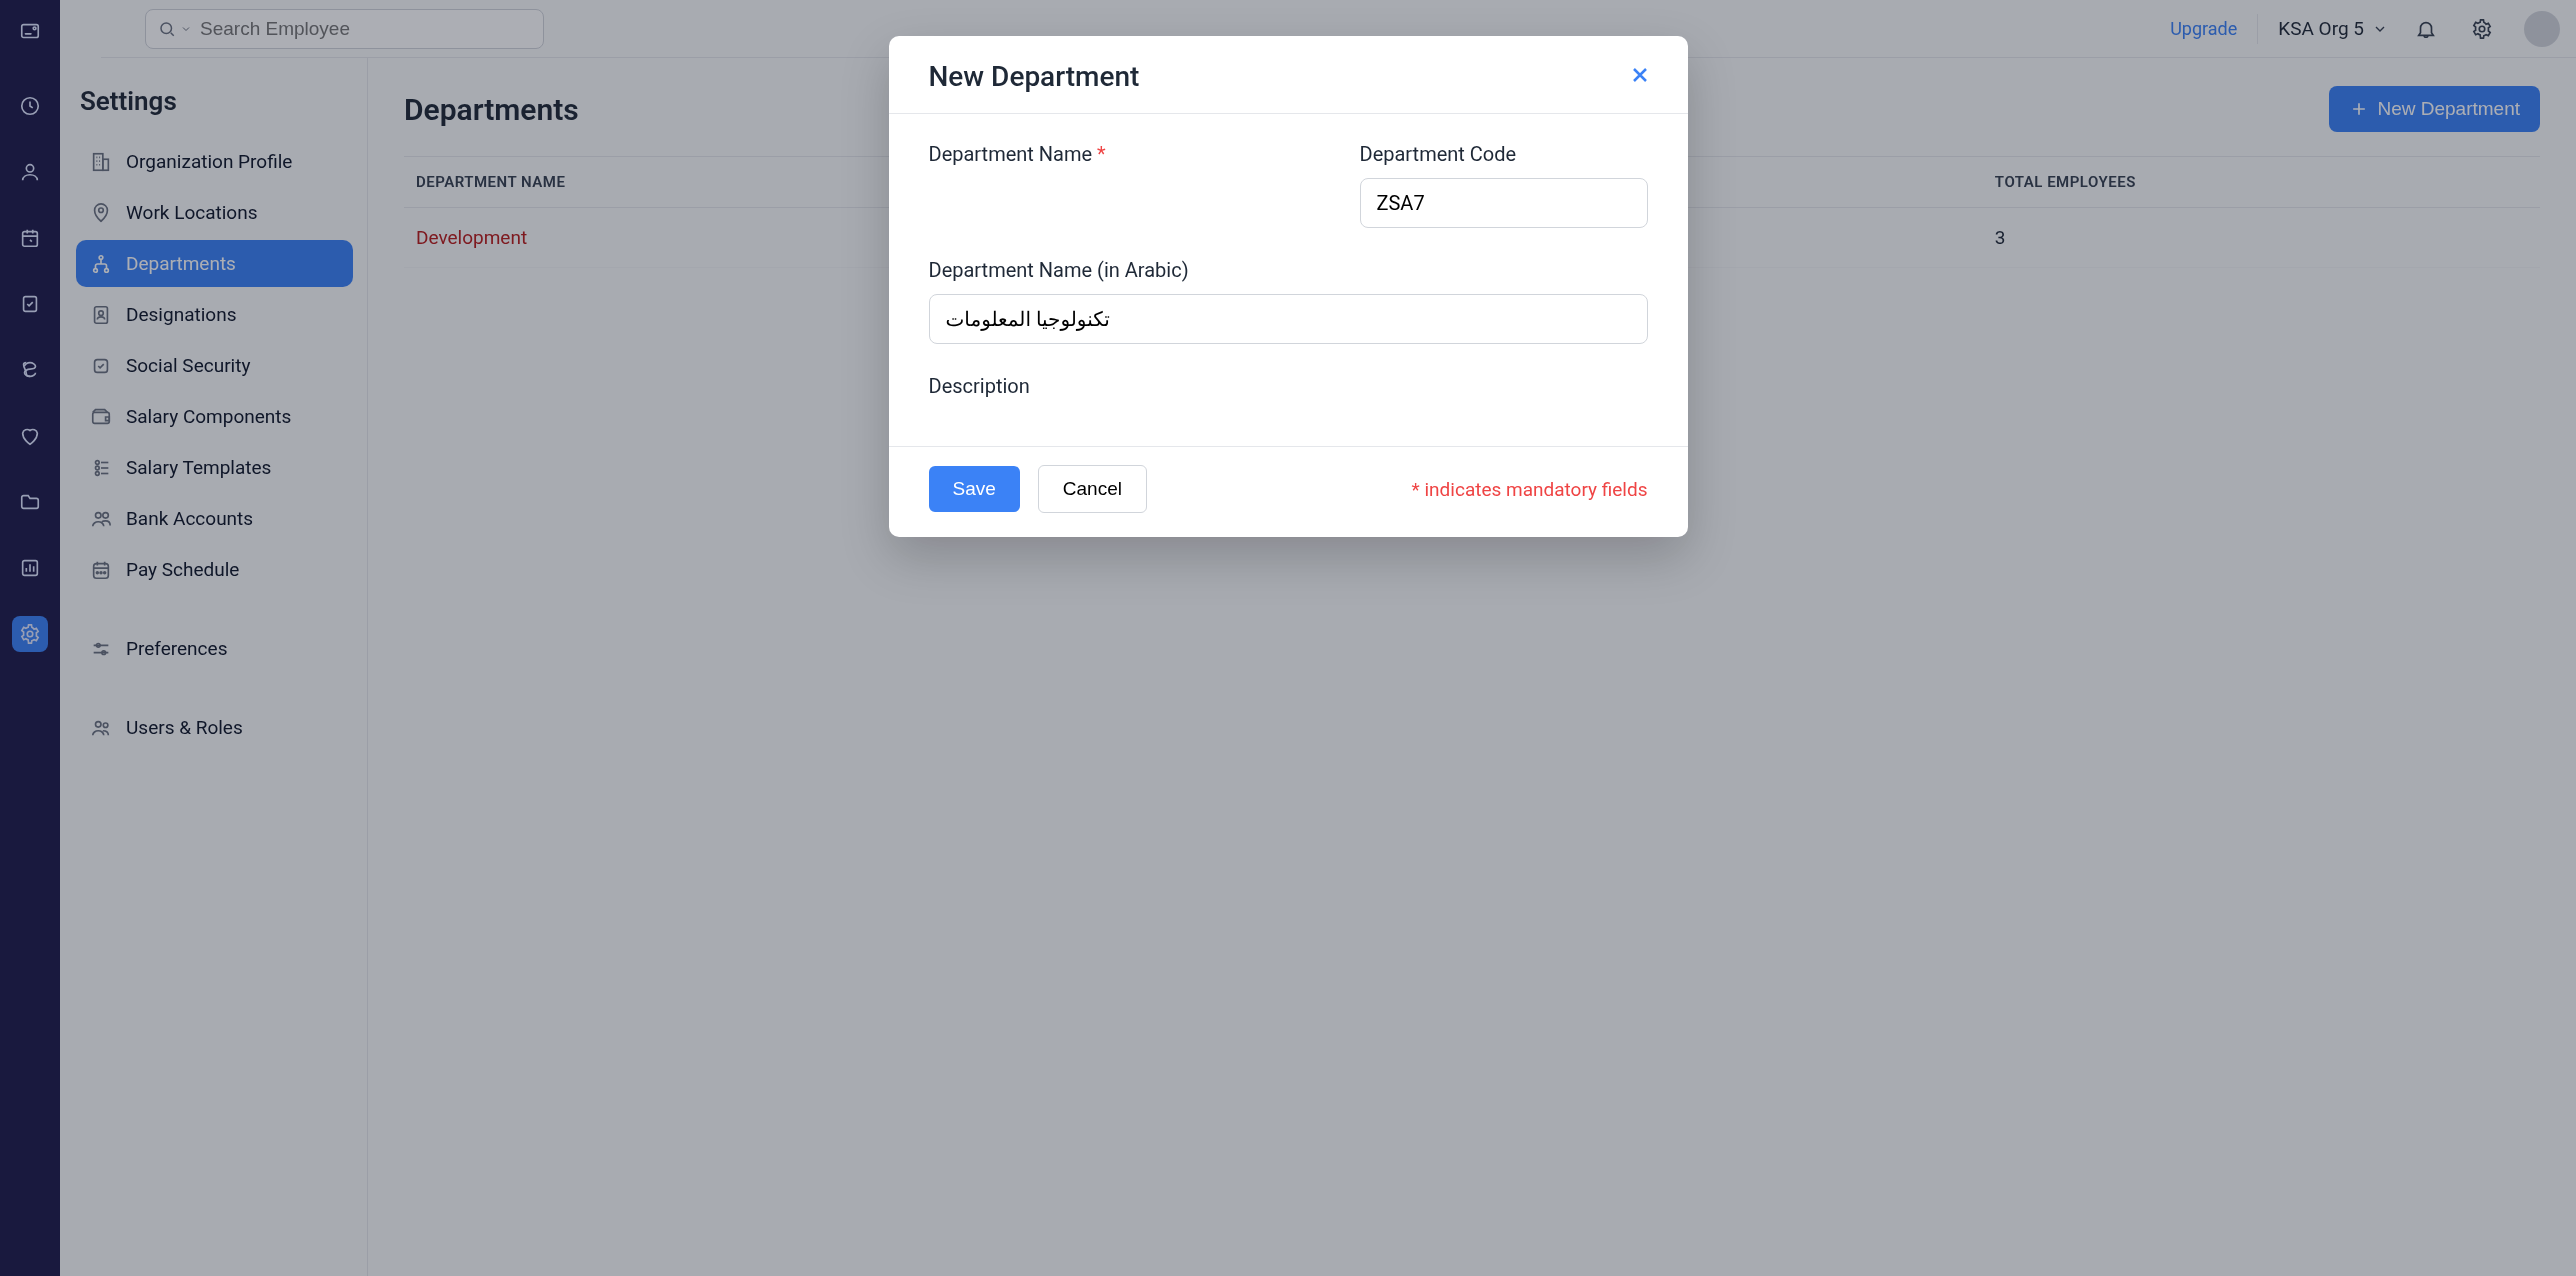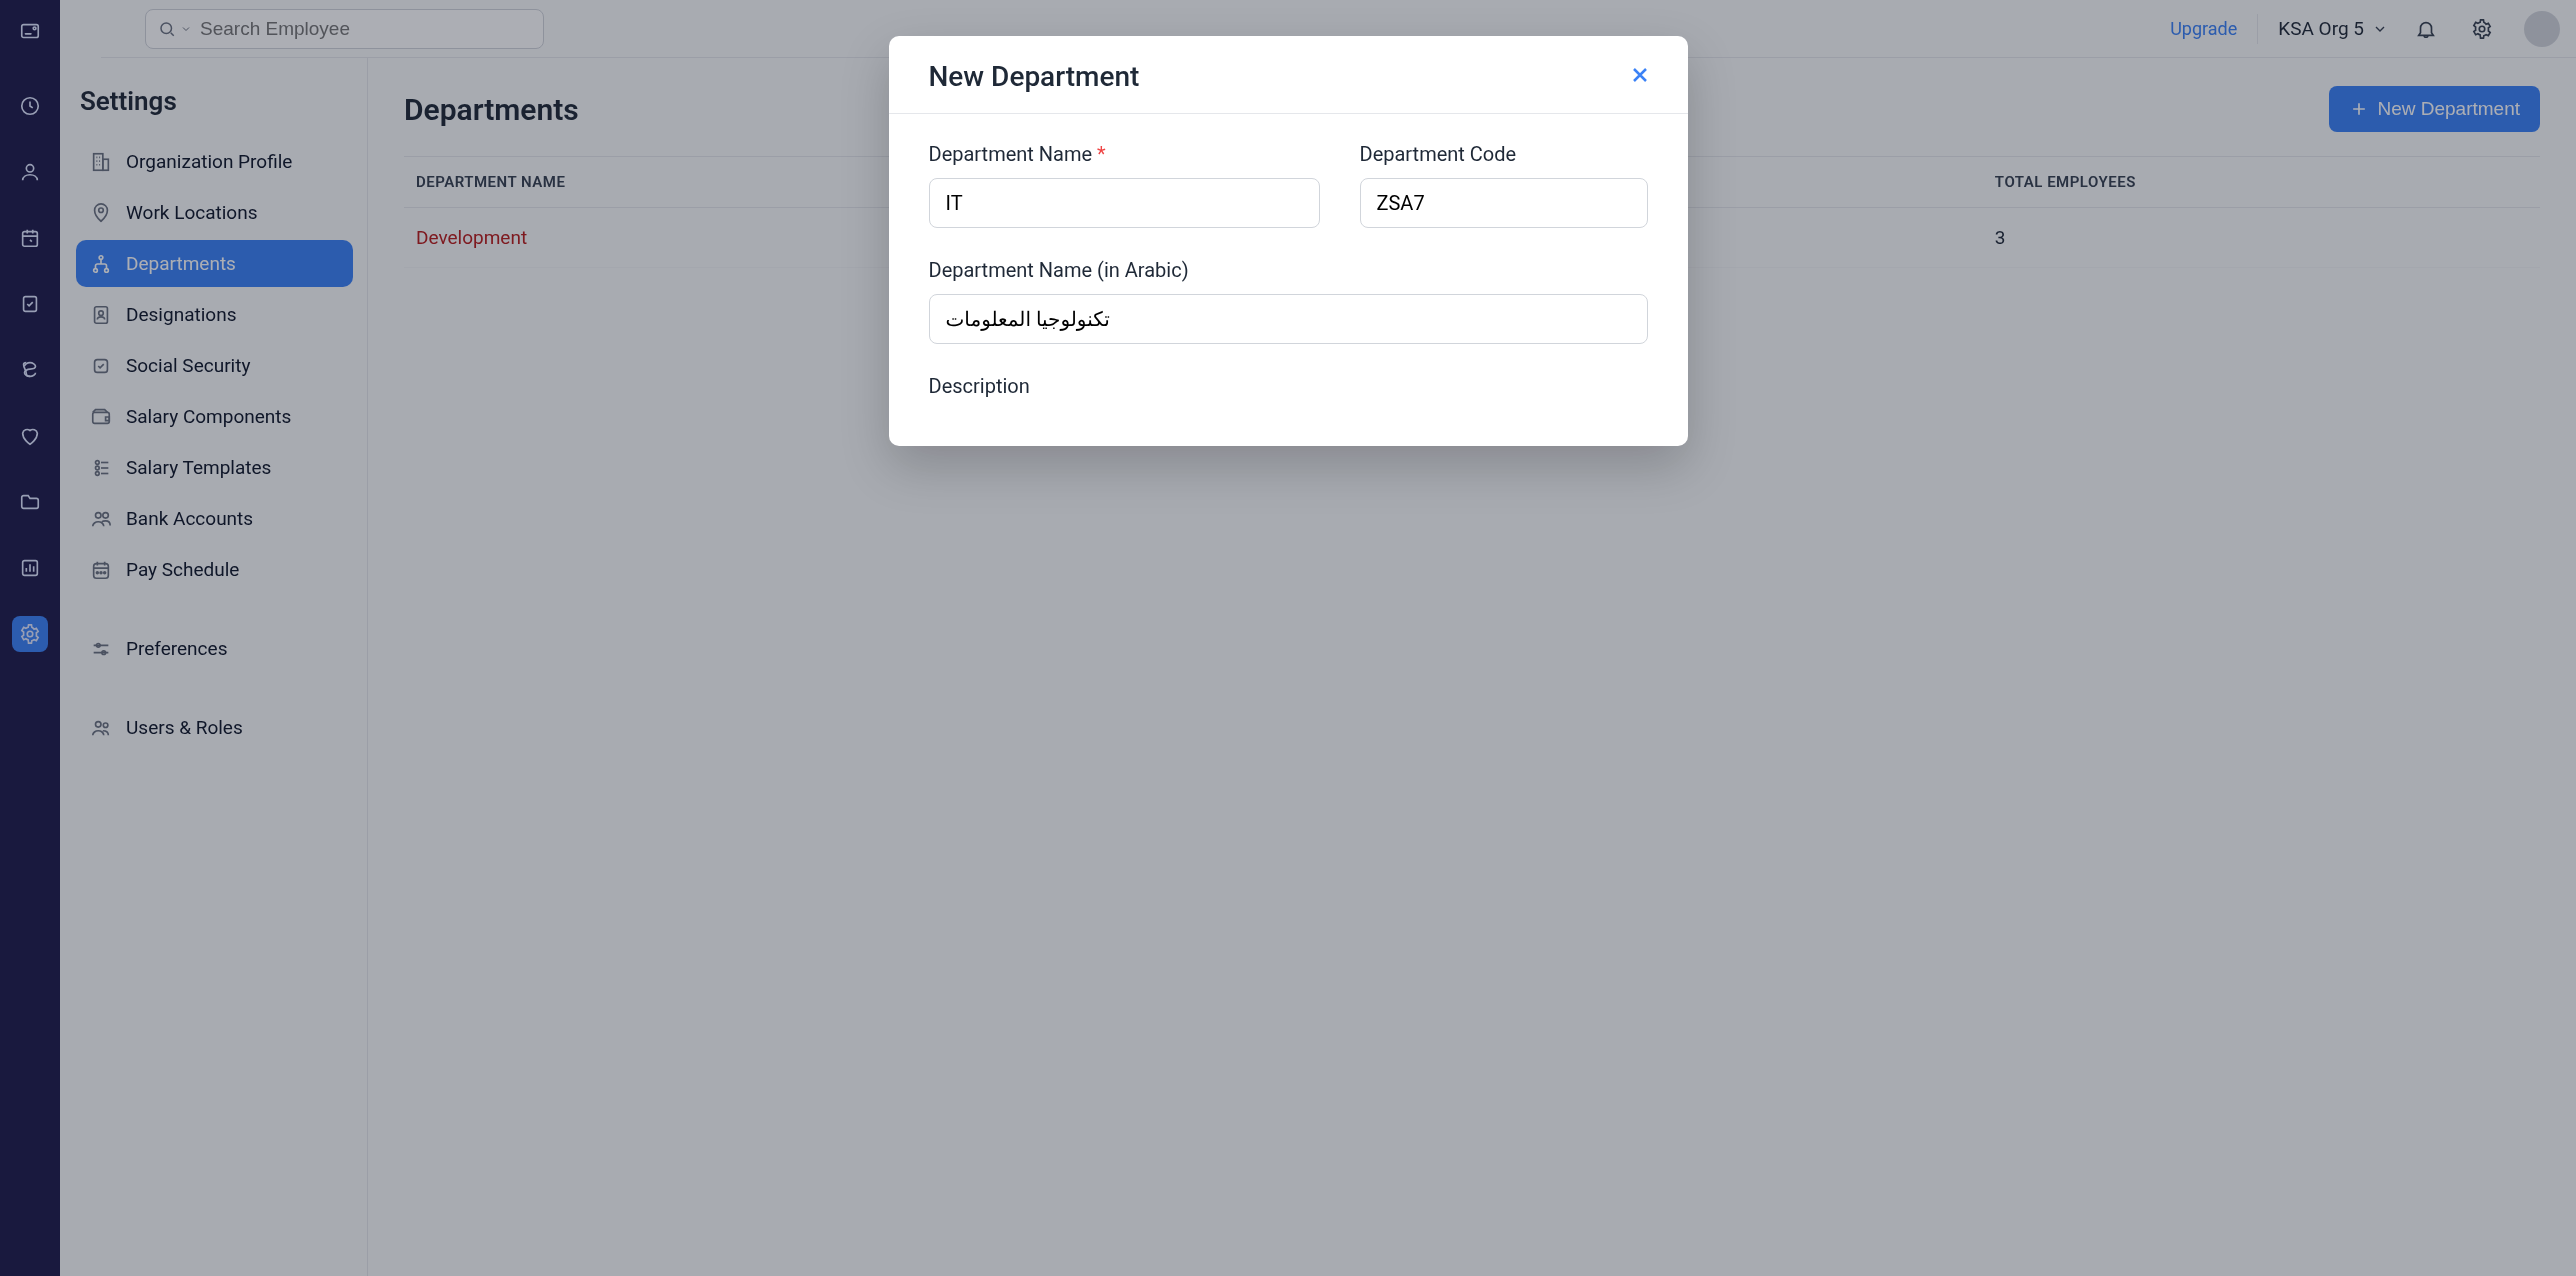--- a/index.html
+++ b/index.html
@@ -498,36 +498,40 @@
             <path d="M6 6l12 12M18 6L6 18"></path>
           </svg>
       </div>
     </div>
     <div class="modal-body">
       <div class="form-row">
         <div class="form-field">
           <label class="form-label">
             <span>Department Name</span> <span class="req">*</span>
           </label>
-          <input class="form-input" type="text" value="IT" style="">
         </div>
         <div class="form-field fixed">
           <label class="form-label">Department Code</label>
           <input class="form-input" type="text" value="ZSA7" style="">
         </div>
       </div>
 
       <div class="form-row">
         <div class="form-field">
           <label class="form-label">Department Name (in Arabic)</label>
           <input class="form-input" type="text" dir="rtl" style="text-align: left;" value="تكنولوجيا المعلومات">
         </div>
       </div>
 
       <div class="form-row" style="margin-bottom:0">
         <div class="form-field">
           <label class="form-label">Description</label>
         </div>
       </div>
     </div>
+    <div class="modal-footer">
+      <button class="btn-save">Save</button>
+      <button class="btn-cancel">Cancel</button>
+      <span class="mandatory-note">* indicates mandatory fields</span>
+    </div>
   </div>
 </div>
 
 
 </body></html>

